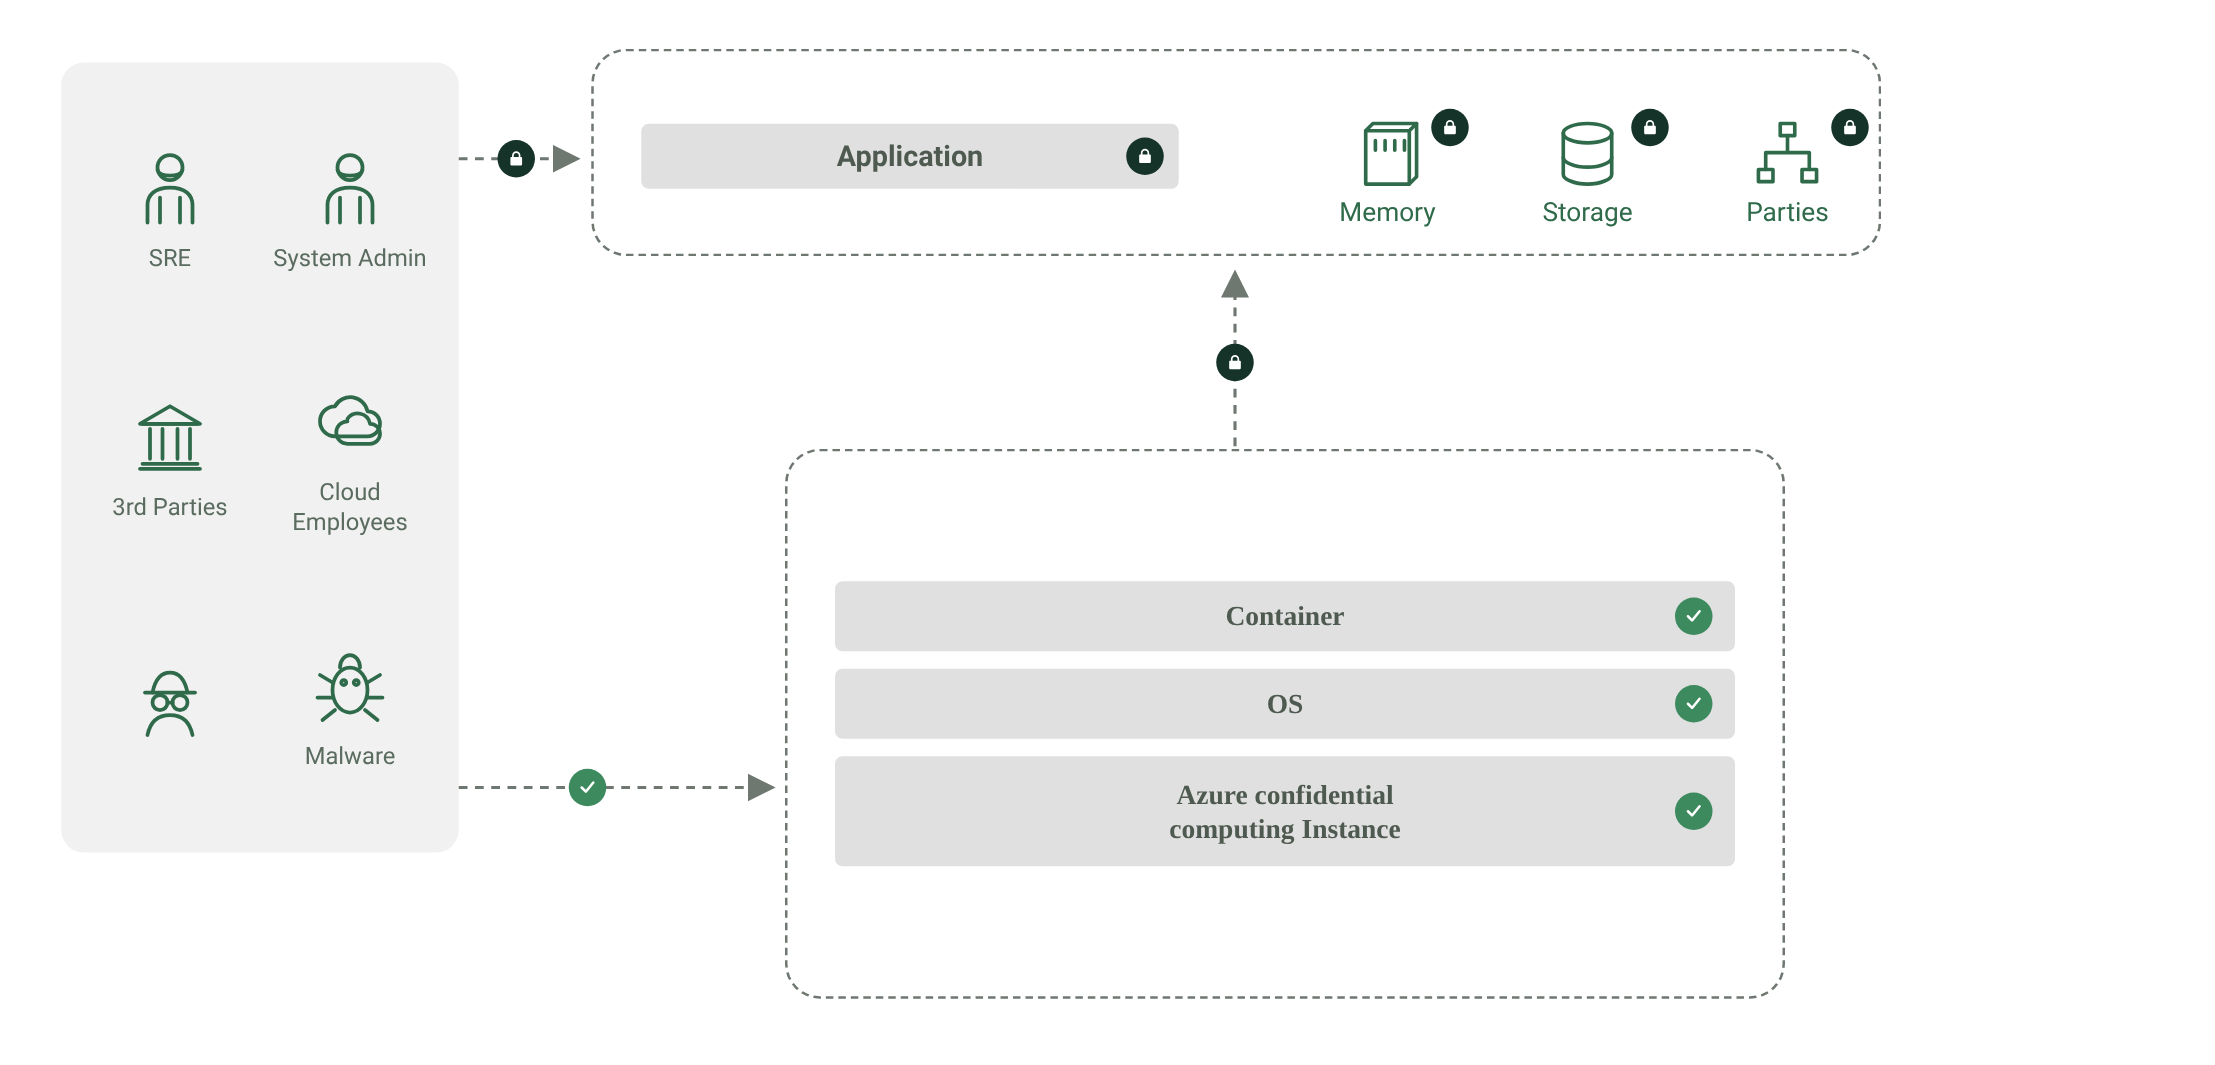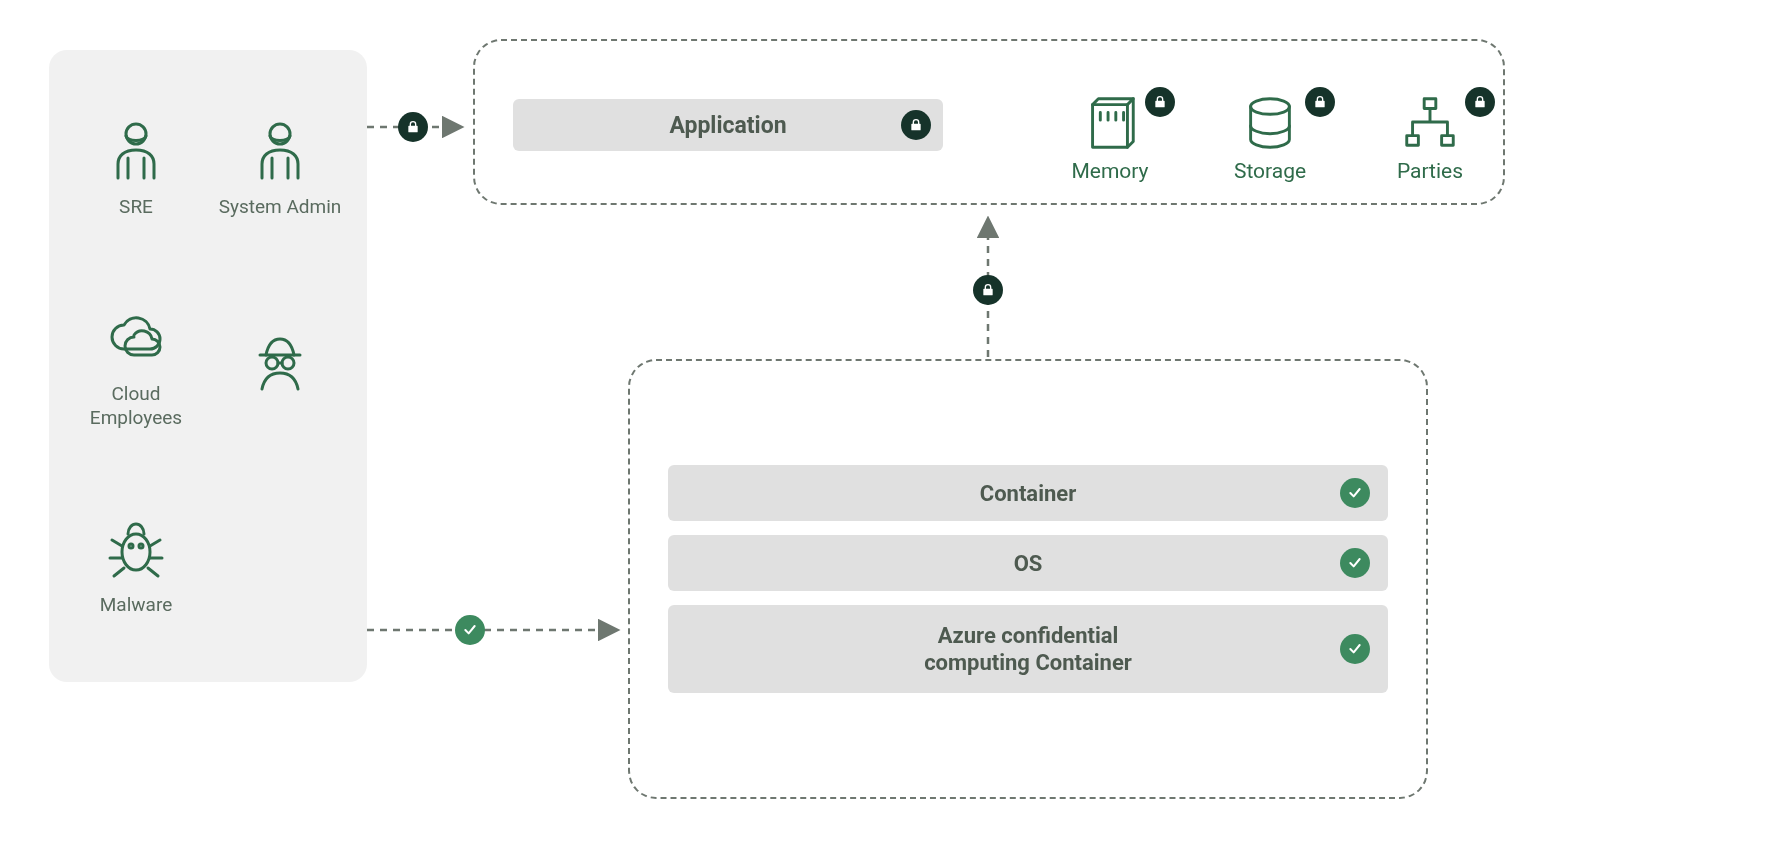--- a/index.html
+++ b/index.html
@@ -39,21 +39,21 @@
   }
   
   .app-box {
     position: absolute; left: 473px; top: 39px; width: 1032px; height: 166px;
     border: 2.5px dashed #6e7770; border-radius: 28px;
   }
   .stack-box {
     position: absolute; left: 628px; top: 359px; width: 800px; height: 440px;
     border: 2.5px dashed #6e7770; border-radius: 28px;
     padding: 34px 38px;
-    display: flex; flex-direction: column; gap: 14px; align-items: stretch; justify-content: center;
+    display: flex; flex-direction: column; gap: 14px; align-items: stretch; justify-content: center; font-family: Liberation Serif, serif;
   }
   
   .app-bar {
     position: absolute; left: 38px; top: 58px; width: 430px; height: 52px;
     background: #e0e0e0; border-radius: 6px;
     display: flex; align-items: center; justify-content: center;
     font-size: 23px; font-weight: 700; color: #4e5a50;
   }
   .app-bar .lock-badge { position: absolute; right: 12px; top: 50%; transform: translateY(-50%); }
   
@@ -117,20 +117,31 @@
           <path d="M14 60v-14c0-8 6-14 18-14s18 6 18 14v14"></path>
           <path d="M24 40v20M40 40v20"></path>
         </svg>
       </div>
       <div class="label">System
 Admin</div>
     </div>
     <div class="threat-cell">
       <div class="icon-slot">
         <svg viewBox="0 0 64 64" width="64" height="64" fill="none" stroke="#2f6b4a" stroke-width="3" stroke-linecap="round" stroke-linejoin="round">
+          <path d="M8 22L32 8l24 14z"></path>
+          <path d="M10 22h44M10 54h44M8 58h48"></path>
+          <path d="M16 26v24M26 26v24M38 26v24M48 26v24"></path>
+        </svg>
+      </div>
+      <div class="label">3rd
+Parties</div>
+    </div>
+    <div class="threat-cell">
+      <div class="icon-slot">
+        <svg viewBox="0 0 64 64" width="64" height="64" fill="none" stroke="#2f6b4a" stroke-width="3" stroke-linecap="round" stroke-linejoin="round">
           <path d="M20 44a12 12 0 010-24 14 14 0 0126 4 10 10 0 010 20H20z"></path>
           <path d="M30 30a10 10 0 0118 4 8 8 0 010 16H30a9 9 0 010-18"></path>
         </svg>
       </div>
       <div class="label">Cloud
 Employees</div>
     </div>
     <div class="threat-cell">
       <div class="icon-slot">
         <svg viewBox="0 0 64 64" width="64" height="64" fill="none" stroke="#2f6b4a" stroke-width="3" stroke-linecap="round" stroke-linejoin="round">
@@ -221,21 +232,21 @@
     <div class="stack-bar">
       <span>OS</span>
       <span class="badge green check-badge">
         <svg viewBox="0 0 24 24">
             <path fill="none" stroke="currentColor" stroke-width="3" stroke-linecap="round" stroke-linejoin="round" d="M5 12l5 5 9-11"></path>
           </svg>
       </span>
     </div>
     <div class="stack-bar large">
       <span style="white-space:pre-line; text-align:center;">Azure confidential
-computing Container</span>
+computing Instance</span>
       <span class="badge green check-badge">
         <svg viewBox="0 0 24 24">
             <path fill="none" stroke="currentColor" stroke-width="3" stroke-linecap="round" stroke-linejoin="round" d="M5 12l5 5 9-11"></path>
           </svg>
       </span>
     </div>
   </div>
 
   <svg class="arrows">
     <defs>

